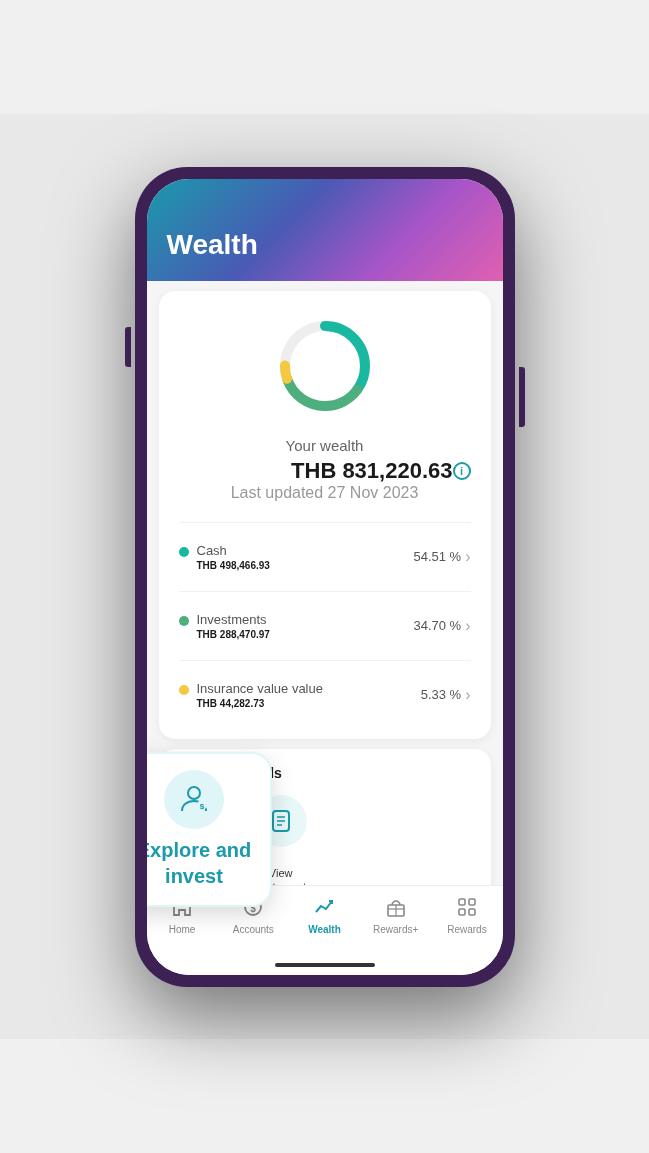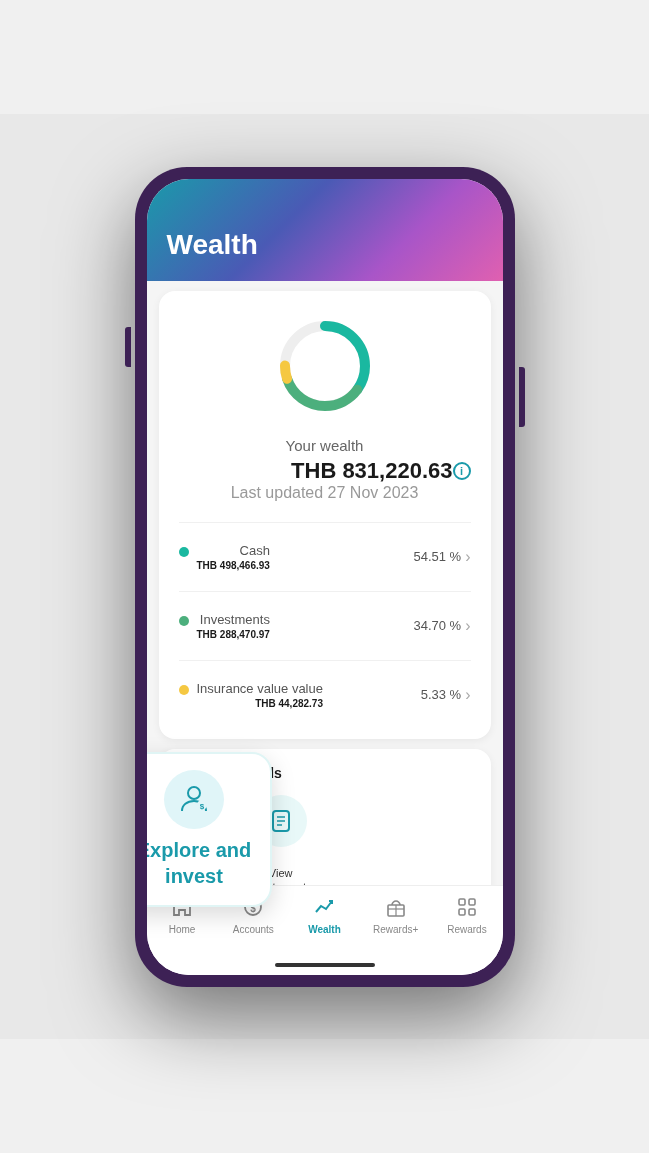--- a/index.html
+++ b/index.html
@@ -131,21 +131,20 @@
     .wealth-divider {
       border: none;
       border-top: 1px solid #f0f0f0;
       margin: 10px 0;
     }
     .wealth-item {
       display: flex;
       align-items: center;
       justify-content: space-between;
       padding: 10px 0;
-      text-align: right;
     }
     .wealth-item-left {
       display: flex;
       align-items: flex-start;
       gap: 8px;
     }
     .dot {
       width: 10px;
       height: 10px;
       border-radius: 50%;

